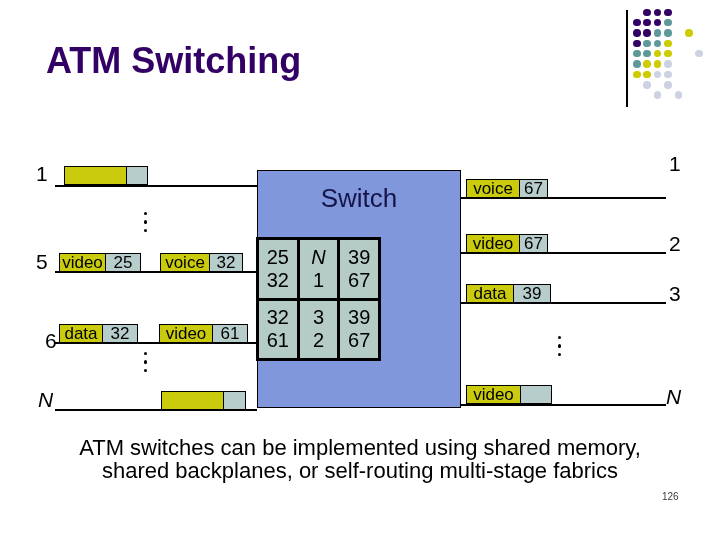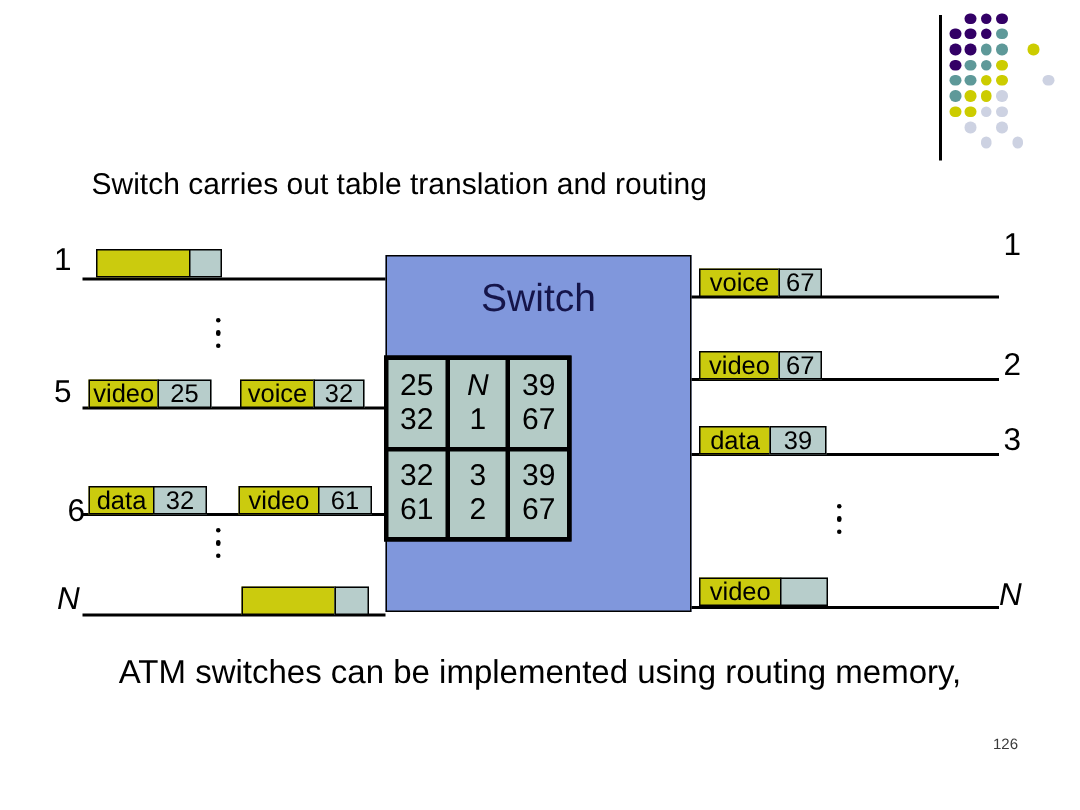--- a/index.html
+++ b/index.html
@@ -30,21 +30,21 @@
   .vdots i{width:3.4px;height:3.4px;background:#000;border-radius:50%;}
   
   .footer{left:0;top:436px;width:720px;text-align:center;font-size:22px;line-height:23px;color:#000;}
   .pagenum{left:662px;top:491px;font-size:10px;color:#3a3a3a;}
 </style>
 </head>
 <body>
 
 <div class="slide">
 
-  <div class="abs subtitle">Switch carries out table translation and routing</div>
+  <div class="abs title">ATM Switching</div>
 
   <div class="abs deco-line"></div>
   <div class="abs" id="deco-dots" style="left:0;top:0;width:720px;height:120px;pointer-events:none;">
       <div class="dot" style="left: 643.4px; top: 8.5px; background: rgb(51, 0, 102);"></div>
       <div class="dot" style="left: 653.8px; top: 8.5px; background: rgb(51, 0, 102);"></div>
       <div class="dot" style="left: 664.2px; top: 8.5px; background: rgb(51, 0, 102);"></div>
       <div class="dot" style="left: 633px; top: 18.85px; background: rgb(51, 0, 102);"></div>
       <div class="dot" style="left: 643.4px; top: 18.85px; background: rgb(51, 0, 102);"></div>
       <div class="dot" style="left: 653.8px; top: 18.85px; background: rgb(51, 0, 102);"></div>
       <div class="dot" style="left: 664.2px; top: 18.85px; background: rgb(94, 153, 153);"></div>
@@ -162,17 +162,18 @@
       <i></i>
       <i></i>
     </div>
 
   <div class="abs port it" style="left:666px;top:386px;">N</div>
   <div class="abs wire" style="left:461px;top:404px;width:205px;"></div>
   <div class="abs cellbox lab" style="left:466px;top:385px;width:55px;">video</div>
   <div class="abs cellbox val" style="left:520px;top:385px;width:32px;"></div>
 
   <div class="abs footer">
-    <div>ATM switches can be implemented using routing memory,</div>
+    <div>ATM switches can be implemented using shared memory,</div>
+    <div>shared backplanes, or self-routing multi-stage fabrics</div>
   </div>
   <div class="abs pagenum">126</div>
 
 </div>
 
 </body></html>

